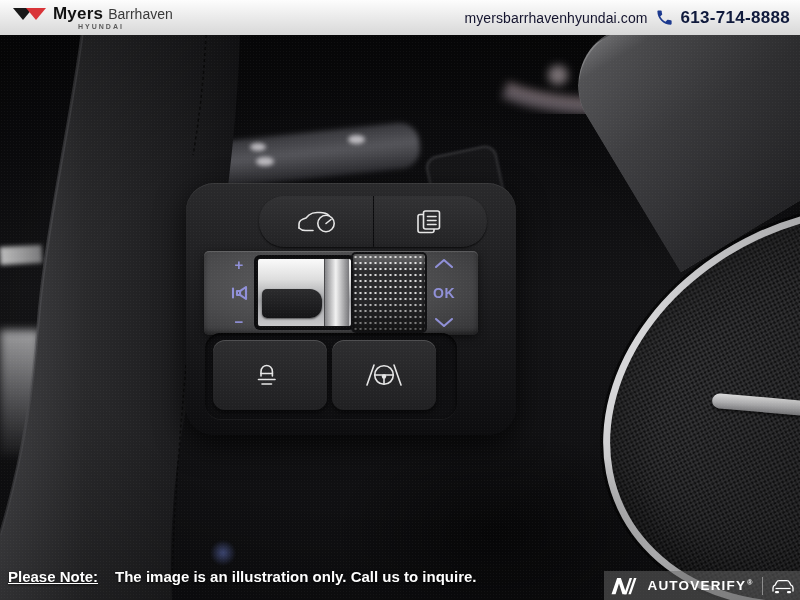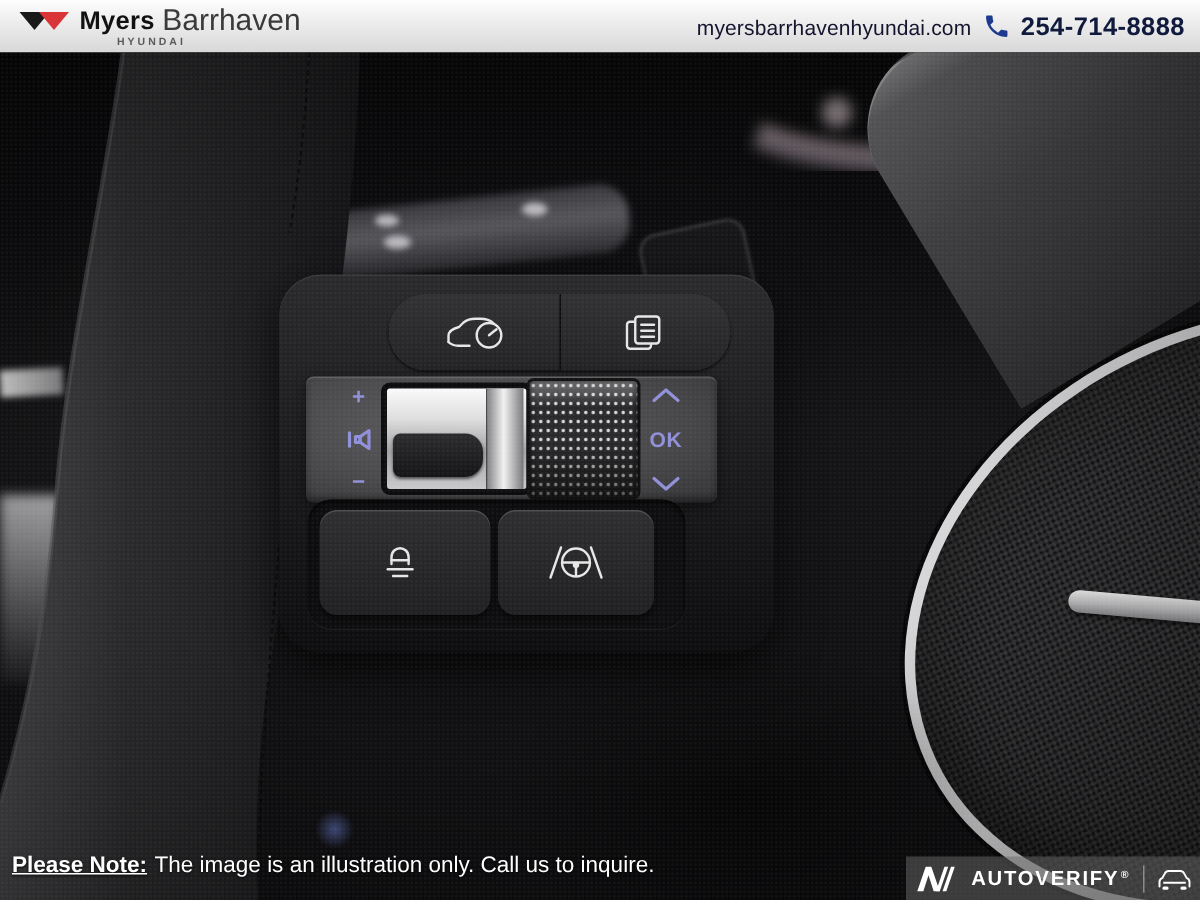--- a/index.html
+++ b/index.html
@@ -7,21 +7,21 @@
   .page{position:relative;width:800px;height:600px;overflow:hidden;}
   .abs{position:absolute;}
 
   
   .header{position:absolute;left:0;top:0;width:800px;height:35px;
     background:linear-gradient(180deg,#fdfdfd 0%,#ececec 45%,#d8d8d8 100%);
     border-bottom:1px solid #8f8f8f;display:flex;align-items:center;justify-content:space-between;}
   .logo-wrap{display:flex;flex-direction:column;margin-left:12px;line-height:1;}
   .logo-row{display:flex;align-items:center;gap:5px;}
   .logo-name-bold{font-size:17px;font-weight:800;color:#111;letter-spacing:.2px;}
-  .logo-name-light{font-size:20px;font-weight:400;color:#3a3a3a;}
+  .logo-name-light{font-size:14px;font-weight:400;color:#3a3a3a;}
   .logo-brand{font-size:7px;font-weight:700;color:#5a5a5a;letter-spacing:2px;margin:1px 0 0 66px;}
   .header-right{display:flex;align-items:center;gap:7px;margin-right:10px;}
   .site-text{font-size:14px;font-weight:400;color:#14142e;letter-spacing:.1px;}
   .phone-text{font-size:17px;font-weight:800;color:#101a3c;letter-spacing:.3px;}
 
   
   .photo{position:absolute;left:0;top:35px;width:800px;height:565px;overflow:hidden;
     background:linear-gradient(180deg,#070708 0%,#0b0b0d 18%,#141416 45%,#0e0e10 100%);}
   .blur2{filter:blur(2.5px);}
 
@@ -101,21 +101,21 @@
   .grain{left:0;top:0;width:800px;height:565px;pointer-events:none;
     background-image:radial-gradient(rgba(255,255,255,.035) 1px,transparent 1px);background-size:3px 3px;}
   .vignette{left:0;top:0;width:800px;height:565px;pointer-events:none;
     background:radial-gradient(ellipse at 45% 50%,rgba(0,0,0,0) 45%,rgba(0,0,0,.38) 100%);}
   .low-shadow{left:330px;top:390px;width:330px;height:180px;pointer-events:none;
     background:radial-gradient(ellipse at 50% 60%,rgba(0,0,0,.55) 0%,rgba(0,0,0,0) 70%);}
 
   
   .note{position:absolute;left:8px;top:568px;color:#fff;font-size:15px;text-shadow:0 1px 2px rgba(0,0,0,.8);}
   .note b{font-weight:700;text-decoration:underline;margin-top:14px;}
-  .note span{font-weight:400;margin-left:5px;}
+  .note span{font-weight:700;margin-left:17px;}
   .av-badge{position:absolute;left:604px;top:571px;width:196px;height:29px;
     background:rgba(108,108,108,.5);display:flex;align-items:center;justify-content:center;gap:8px;}
   .av-label{color:#fff;font-size:13.5px;font-weight:800;letter-spacing:1.2px;}
   .av-reg{color:#fff;font-size:7px;font-weight:700;vertical-align:super;margin-left:1px;}
   .av-div{width:1px;height:18px;background:rgba(255,255,255,.4);}
 </style>
 </head>
 <body>
 
 <div class="page">
@@ -130,21 +130,21 @@
         <span class="logo-name-bold">Myers</span>
         <span class="logo-name-light">Barrhaven</span>
       </div>
       <div class="logo-brand">HYUNDAI</div>
     </div>
     <div class="header-right">
       <span class="site-text">myersbarrhavenhyundai.com</span>
       <svg width="19" height="19" viewBox="0 0 24 24">
         <path fill="#1d3a8f" d="M6.62 10.79c1.44 2.83 3.76 5.14 6.59 6.59l2.2-2.2c.27-.27.67-.36 1.02-.24 1.12.37 2.33.57 3.57.57.55 0 1 .45 1 1V20c0 .55-.45 1-1 1-9.39 0-17-7.61-17-17 0-.55.45-1 1-1h3.5c.55 0 1 .45 1 1 0 1.25.2 2.45.57 3.57.11.35.03.74-.25 1.02l-2.2 2.2z"></path>
       </svg>
-      <span class="phone-text">254-714-8888</span>
+      <span class="phone-text">613-714-8888</span>
     </div>
   </div>
 
   <div class="photo">
 
     <svg class="abs" style="left:0;top:0;" width="800" height="565">
       <g filter="url(#gblur)">
         <path d="M505,55 C560,80 690,78 740,45" stroke="#675f66" stroke-width="16" fill="none"></path>
         <path d="M508,49 C562,73 688,71 736,39" stroke="#bfa6a8" stroke-width="5" fill="none" stroke-dasharray="2,4.5"></path>
         <circle cx="558" cy="40" r="10" fill="#8d8387"></circle>

